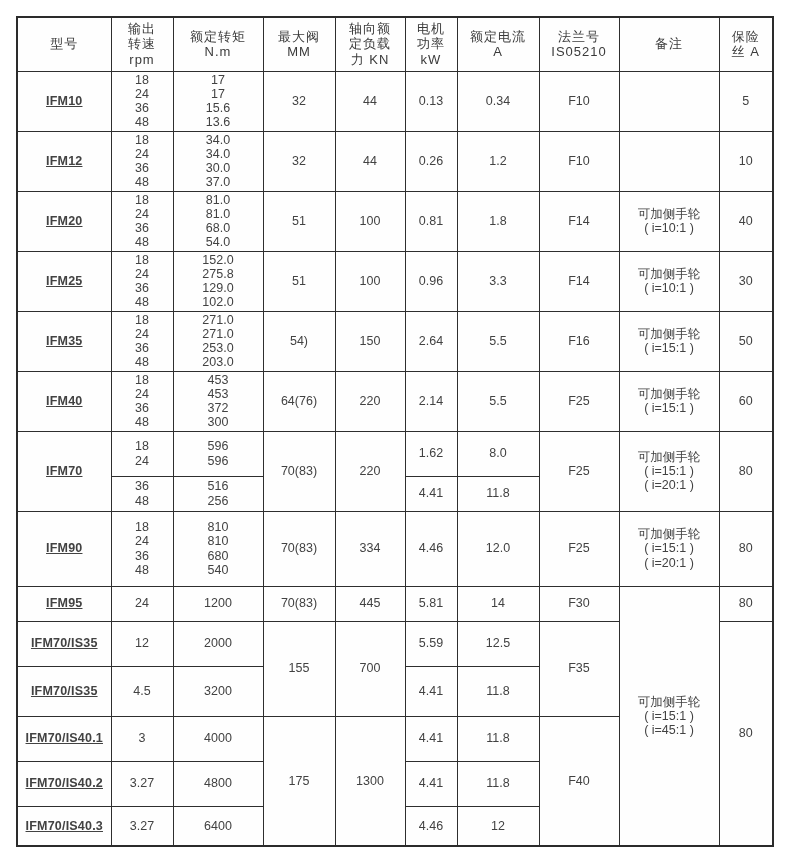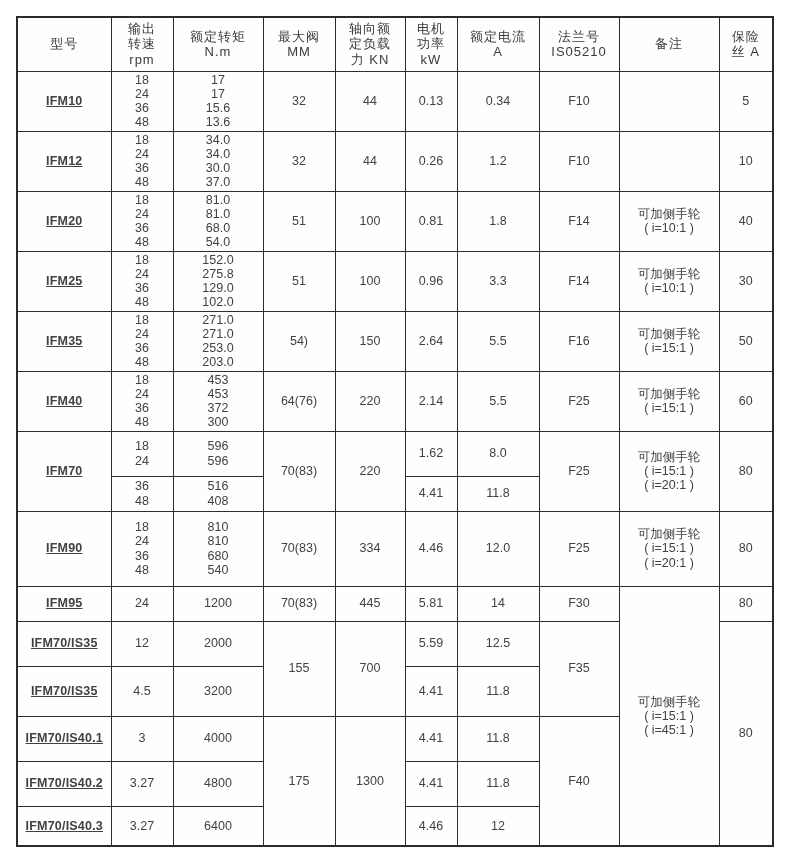--- a/index.html
+++ b/index.html
@@ -239,21 +239,21 @@
       <td rowspan="2" class="remark">可加侧手轮
 ( i=15:1 )
 ( i=20:1 )</td>
       <td rowspan="2">80</td>
     </tr>
 
     <tr style="height:35px">
       <td>36
 48</td>
       <td>516
-408</td>
+256</td>
       <td>4.41</td>
       <td>11.8</td>
     </tr>
 
     <tr style="height:75px">
       <td class="model">IFM90</td>
       <td>18
 24
 36
 48</td>

